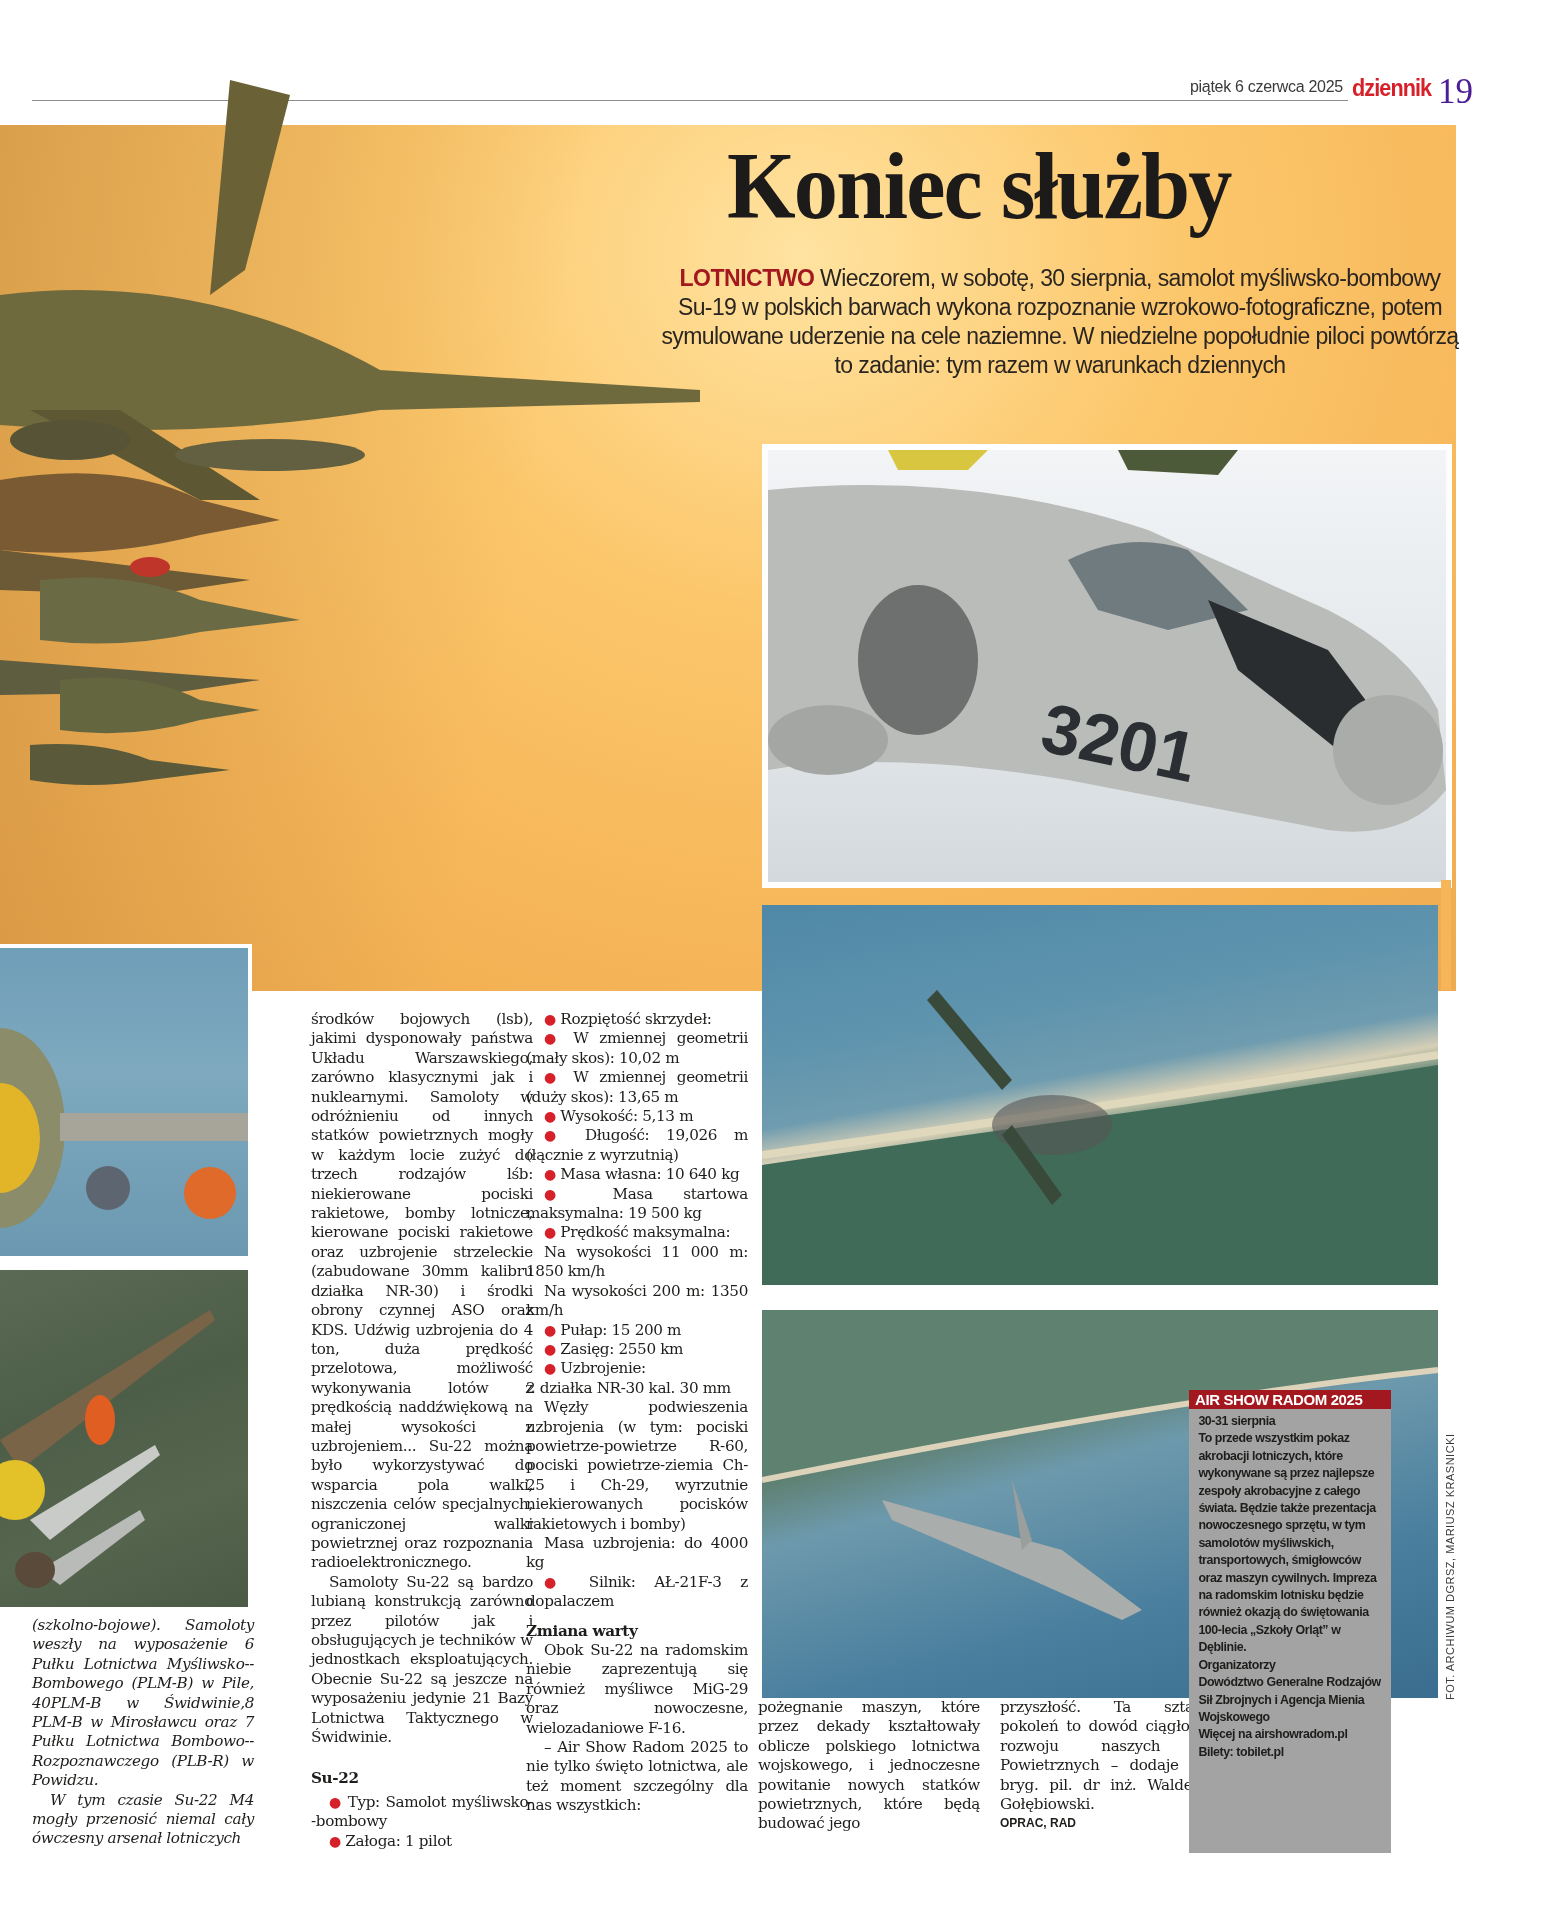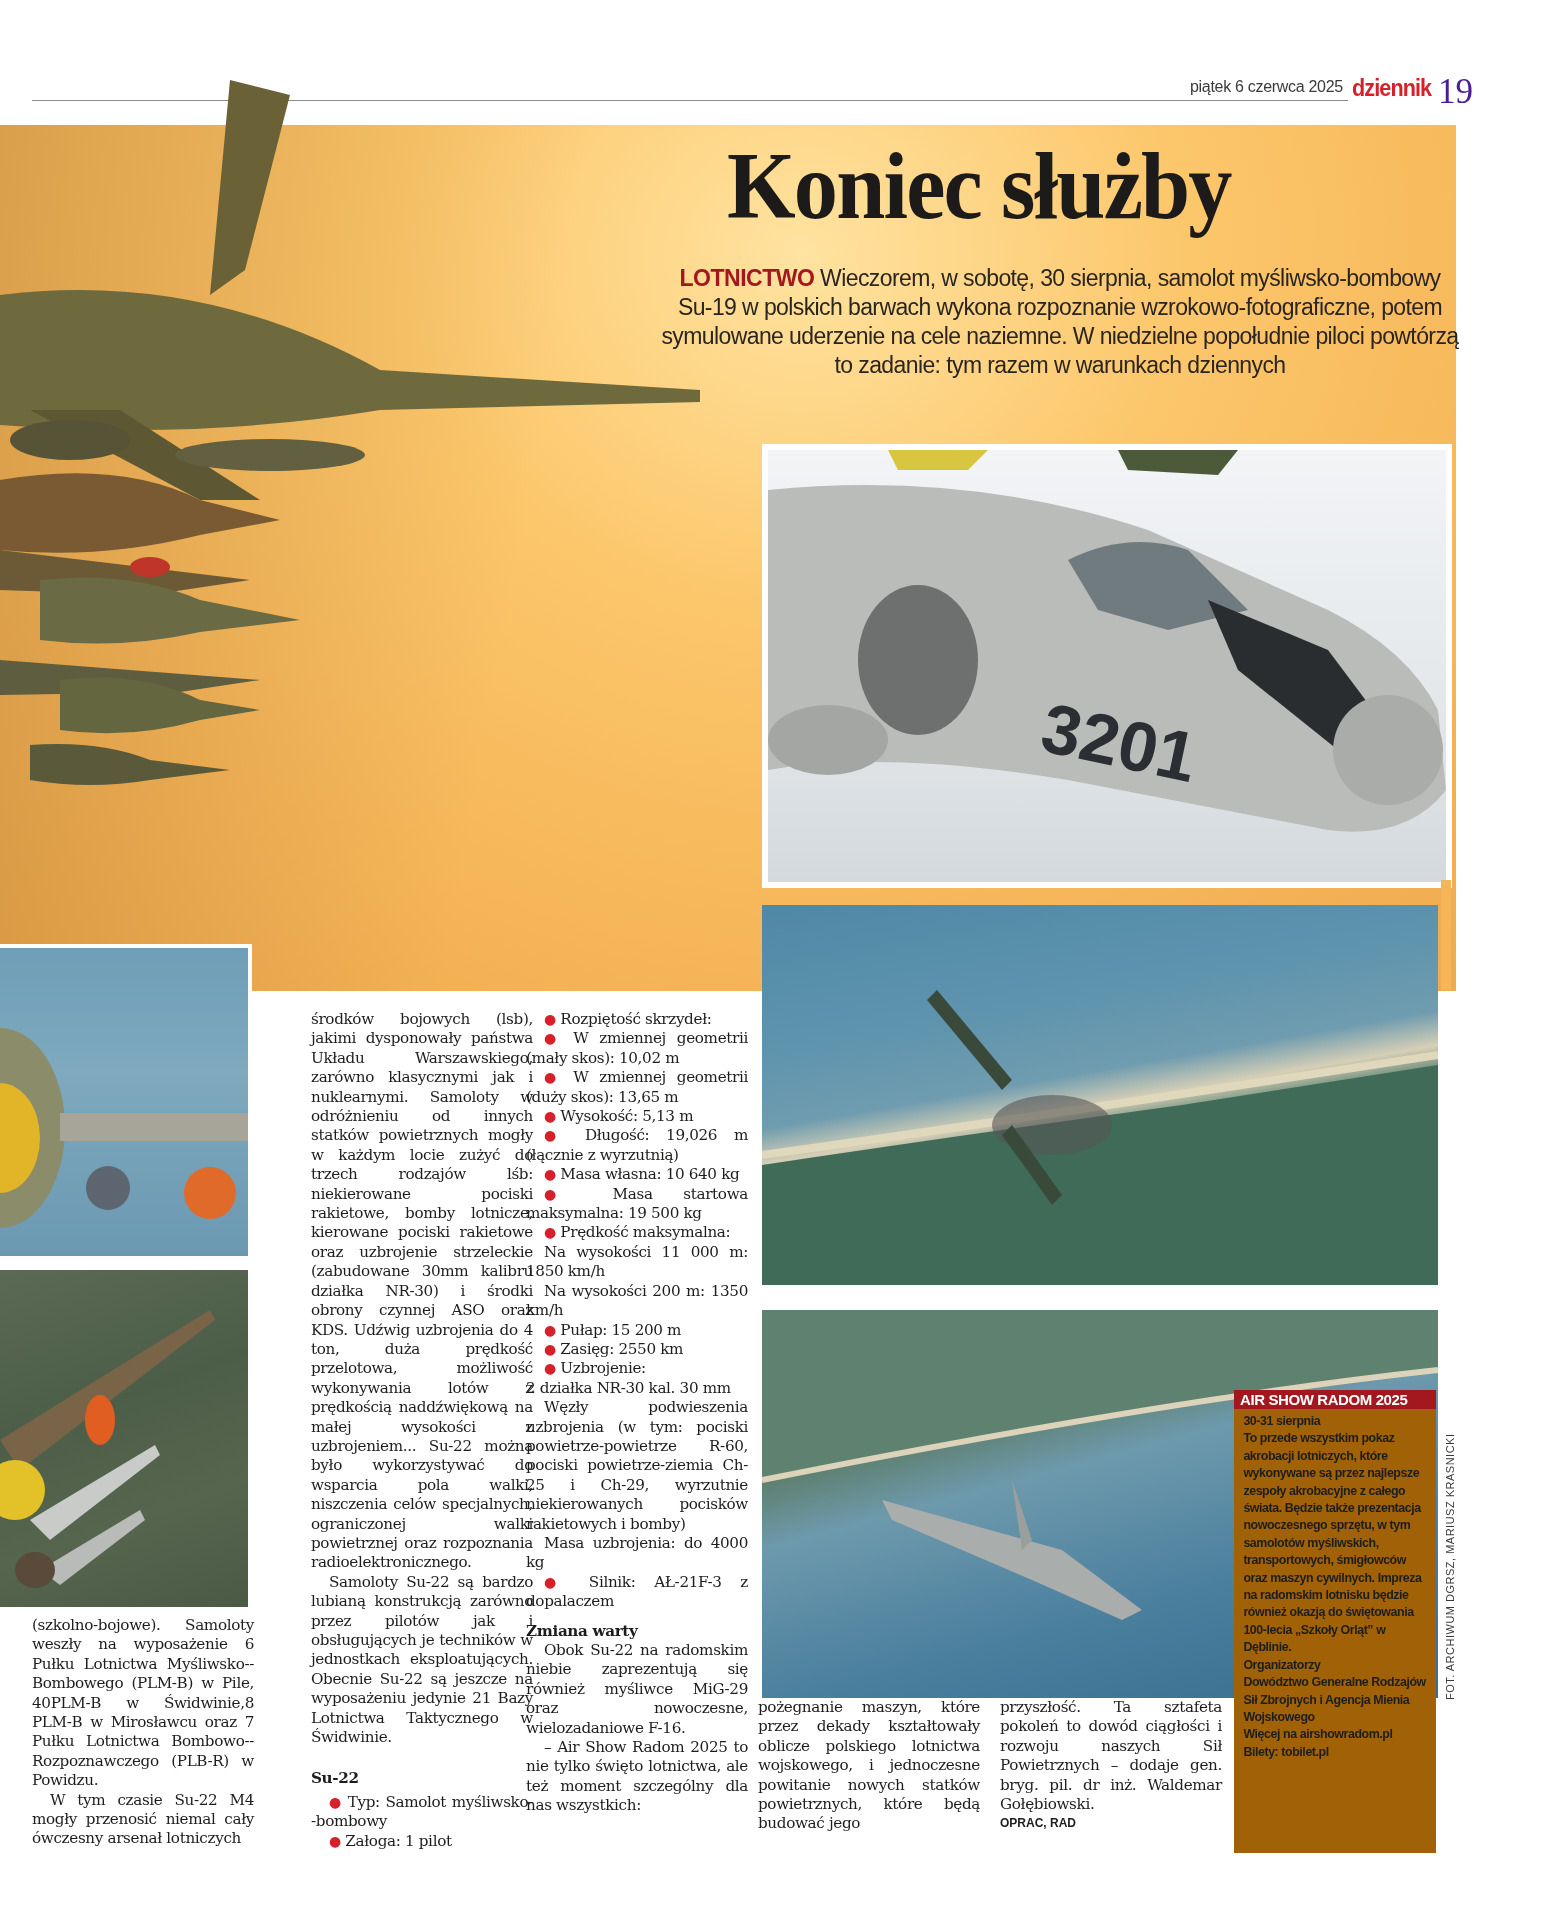--- a/index.html
+++ b/index.html
@@ -35,29 +35,29 @@
                background: linear-gradient(180deg, #6f9eb8 0%, #7ea9bf 40%, #6b99b1 100%); }
   .photo-left2 { left:0; top:1270px; width:248px; height:337px;
                background: linear-gradient(160deg, #5a6a55 0%, #4d5e48 40%, #56654e 70%, #4b5a45 100%); }
 
   
   .col { position:absolute; font-family:"DejaVu Serif", serif; font-size:15.2px; line-height:19.4px; color:#1d1d1b; text-align:justify; letter-spacing:-0.35px; }
   .col p { margin:0; }
   .col p.indent { text-indent:18px; }
   .col .sub { font-weight:bold; margin-top:10px; }
   .bullet { color:#d6202a; font-size:14px; }
-  .col1 { left:32px; top:1616px; width:222px; }
+  .col1 { left:32px; top:1616px; width:222px;font-style:italic; }
   .col2 { left:272px; top:1010px; width:222px;margin-left:39px; }
   .col3 { left:526px; top:1010px; width:222px; }
   .col4 { left:758px; top:1698px; width:222px; }
   .col5 { left:1000px; top:1698px; width:222px; }
   .byline { font-family:"Liberation Sans", sans-serif; font-weight:bold; font-size:12px; letter-spacing:0; margin-top:12px; }
 
   
-  .infobox { left:1234px; top:1390px; width:202px; height:463px; background:#a16207; }
+  .infobox { left:1189px; top:1390px; width:202px; height:463px; background:#a3a3a3; }
   .infobox-head { background:#a3171e; color:#ffffff; font-family:"Liberation Sans", sans-serif; font-weight:bold; font-size:15px; padding:1px 6px; letter-spacing:-0.4px; }
   .infobox-body { padding:3px 10px 0 10px; font-family:"Liberation Sans", sans-serif; font-size:13.2px; line-height:17.4px; color:#1d1d1b; letter-spacing:-0.45px; font-weight:bold; transform:scaleX(0.94); transform-origin:left; width:200px; }
   .credit { left:1444px; top:1700px; transform-origin:left top; transform:rotate(-90deg); font-family:"Liberation Sans", sans-serif; font-size:11px; color:#3a3a3a; white-space:nowrap; letter-spacing:0.5px; }
 
   .orange-frame-r { left:1441px; top:880px; width:10px; height:110px; background:#f7b55a; }
 </style>
 </head>
 <body>
 
 <div class="abs date">piątek 6 czerwca 2025</div>

